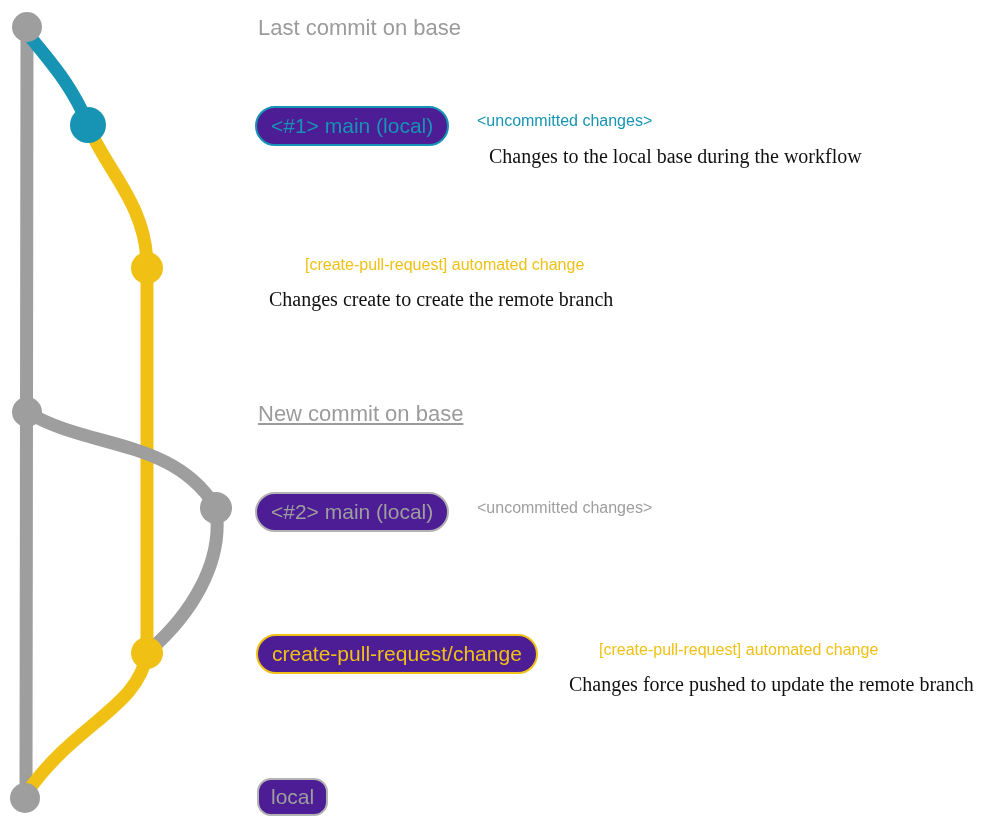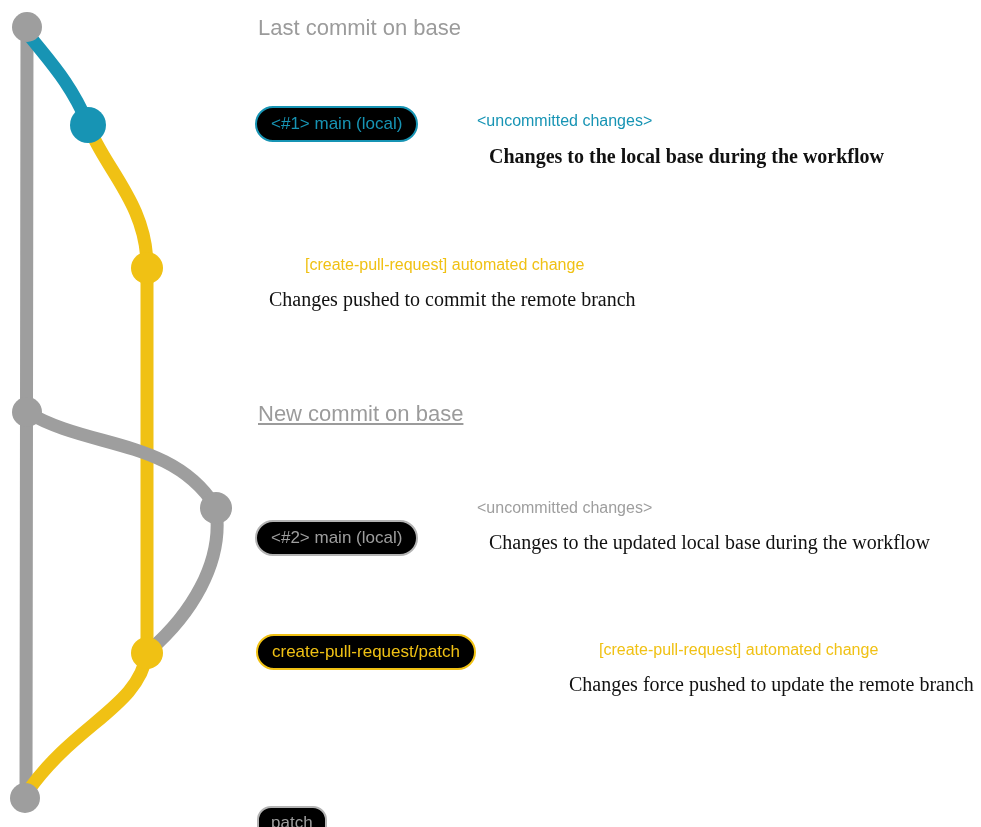--- a/index.html
+++ b/index.html
@@ -18,26 +18,26 @@
     font-size:22px;
     color:#9b9b9b;
     white-space:nowrap;
   }
   .badge {
     position:absolute;
     display:inline-block;
     border:2px solid;
     border-radius:20px;
     padding:6px 14px;
-    font-size:17px;
+    font-size:21px;
     white-space:nowrap;
-    background:#000000;
+    background:#4c1d95;
   }
   .badge.blue   { color:#1794b4; border-color:#1794b4; }
-  .badge.gray   { color:#9e9e9e; border-color:#b3b3b3;margin-top:28px; }
+  .badge.gray   { color:#9e9e9e; border-color:#b3b3b3; }
   .badge.yellow { color:#f0c114; border-color:#f0c114; }
   .badge.small  { border-radius:14px; padding:5px 12px; }
 
   .title {
     position:absolute;
     font-size:16px;
     white-space:nowrap;
   }
   .title.blue   { color:#1794b4; }
   .title.gray   { color:#9e9e9e; }
@@ -76,30 +76,29 @@
     <circle cx="27" cy="412" r="15" fill="#9e9e9e"></circle>
     <circle cx="216" cy="508" r="16" fill="#9e9e9e"></circle>
     <circle cx="147" cy="653" r="16" fill="#f0c114"></circle>
     <circle cx="25" cy="798" r="15" fill="#9e9e9e"></circle>
   </svg>
 
   <div class="heading" style="left:258px; top:15px;">Last commit on base</div>
 
   <div class="badge blue" style="left:255px; top:106px;">&lt;#1&gt; main (local)</div>
   <div class="title blue" style="left:477px; top:112px;">&lt;uncommitted changes&gt;</div>
-  <div class="desc" style="left:489px; top:145px;font-weight:bold;">Changes to the local base during the workflow</div>
+  <div class="desc" style="left:489px; top:145px;">Changes to the local base during the workflow</div>
 
   <div class="title yellow" style="left:257px; top:256px;">[create-pull-request] automated change</div>
-  <div class="desc" style="left:269px; top:288px;">Changes pushed to commit the remote branch</div>
+  <div class="desc" style="left:269px; top:288px;">Changes create to create the remote branch</div>
 
   <div class="heading" style="left:258px; top:401px;text-decoration:underline;">New commit on base</div>
 
   <div class="badge gray" style="left:255px; top:492px;">&lt;#2&gt; main (local)</div>
   <div class="title gray" style="left:477px; top:499px;">&lt;uncommitted changes&gt;</div>
-  <div class="desc" style="left:489px; top:531px;">Changes to the updated local base during the workflow</div>
 
-  <div class="badge yellow" style="left:256px; top:634px;">create-pull-request/patch</div>
+  <div class="badge yellow" style="left:256px; top:634px;">create-pull-request/change</div>
   <div class="title yellow" style="left:551px; top:641px;">[create-pull-request] automated change</div>
   <div class="desc" style="left:569px; top:673px;">Changes force pushed to update the remote branch</div>
 
-  <div class="badge gray small" style="left:257px; top:778px;">patch</div>
+  <div class="badge gray small" style="left:257px; top:778px;">local</div>
 
 </div>
 
 </body></html>

